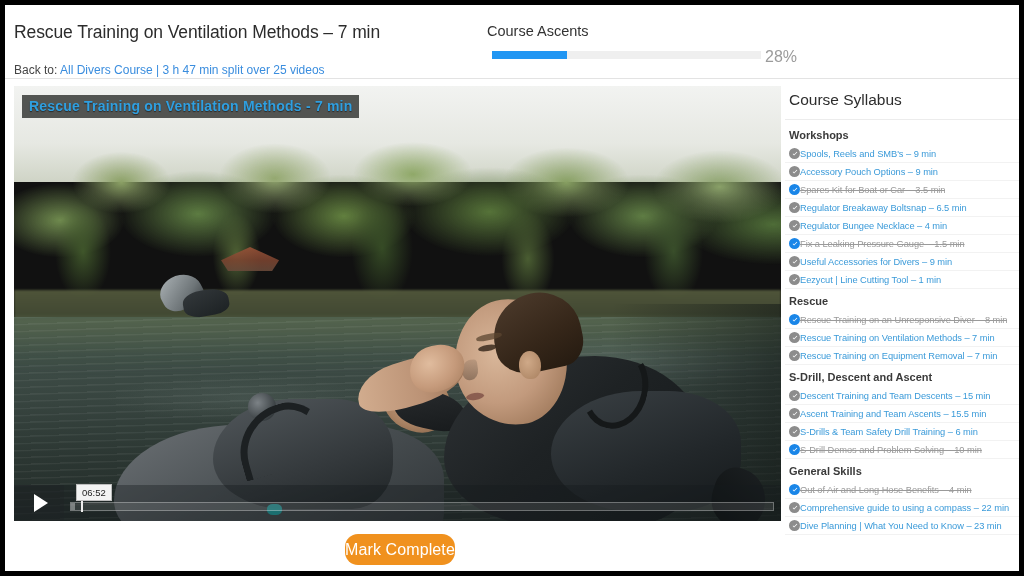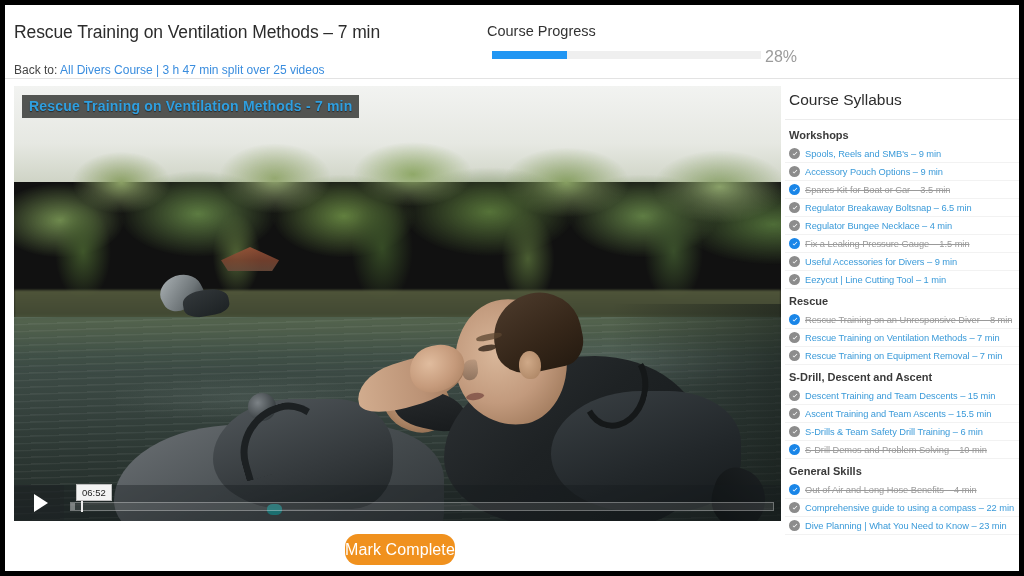--- a/index.html
+++ b/index.html
@@ -464,21 +464,20 @@
   }
   .syl-group-head {
     font-size: 11px;
     font-weight: 700;
     color: #3a3a3a;
     padding: 6px 0 4px 4px;
   }
   .syl-item {
     display: flex;
     align-items: center;
-    gap: 5px;
     padding: 3px 2px 3px 4px;
     border-bottom: 1px solid #f2f2f2;
     cursor: pointer;
     min-height: 17px;
   }
   .syl-check {
     flex: none;
     width: 11px; height: 11px;
     border-radius: 50%;
     display: flex; align-items: center; justify-content: center;
@@ -504,21 +503,21 @@
 <div id="page">
 
   <div id="header">
     <div id="page-title">Rescue Training on Ventilation Methods – 7 min</div>
     <div id="backto-row">
       <span>Back to:</span>
       <span id="backto-link">All Divers Course | 3 h 47 min split over 25 videos</span>
     </div>
 
     <div id="progress-block">
-      <div id="progress-title">Course Progress</div>
+      <div id="progress-title">Course Ascents</div>
       <div id="progress-row">
         <div id="progress-track">
           <div id="progress-fill" style="width: 28%; background: rgb(33, 150, 243);"></div>
         </div>
         <div id="progress-pct">28%</div>
       </div>
     </div>
   </div>
 
   <div id="video-panel">

